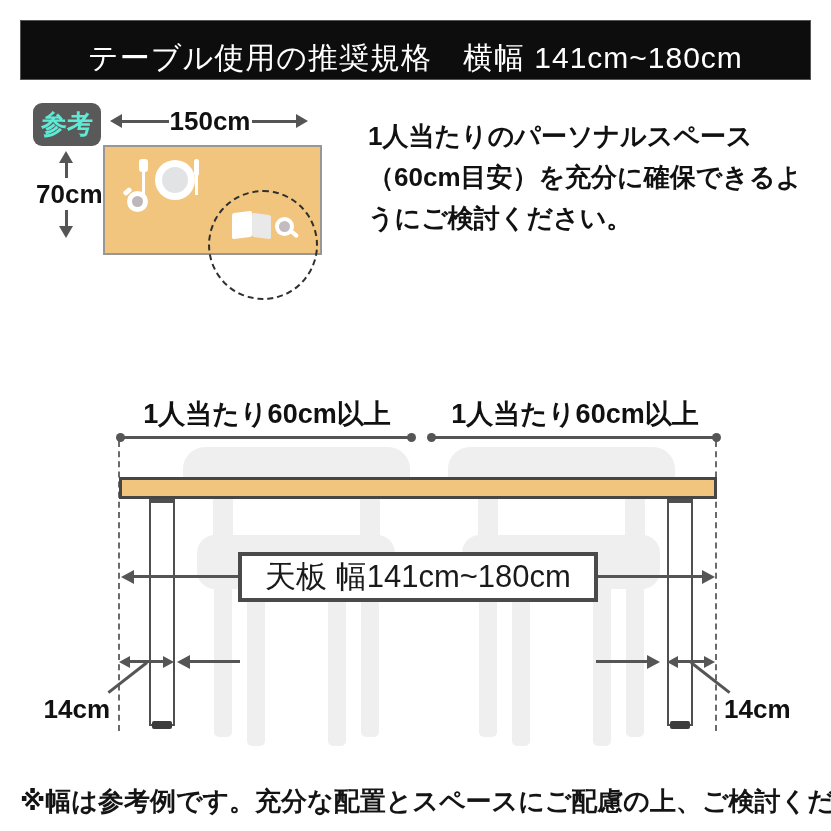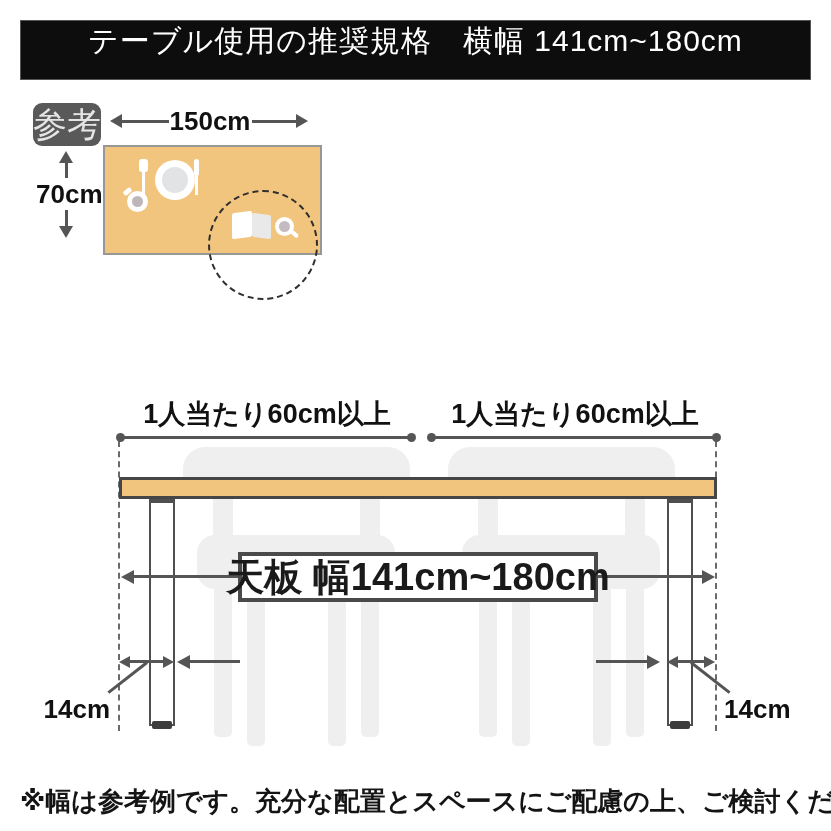--- a/index.html
+++ b/index.html
@@ -10,21 +10,21 @@
     --ink:#1A1A1A;
   }
   *{margin:0;padding:0;box-sizing:border-box}
   html,body{background:#ffffff}
   body{font-family:"Liberation Sans","DejaVu Sans",sans-serif;color:var(--ink)}
   .page{position:relative;width:831px;height:831px;background:#ffffff;overflow:hidden}
   .abs{position:absolute}
 
   
   .banner{position:absolute;left:20px;width:791px;height:60px;background:#0D0D0D;
-          border:1px solid #555;display:flex;align-items:flex-start;justify-content:center}
+          border:1px solid #555;display:flex;align-items:flex-end;justify-content:center}
   .banner span{color:#fff;font-size:30px;font-weight:500;letter-spacing:1px;white-space:nowrap}
 
   
   .sh{position:absolute;height:3px;background:var(--arrow)}
   .vsh{position:absolute;width:3px;background:var(--arrow)}
   .ah{position:absolute;width:0;height:0}
   .ah.l12{border-top:7px solid transparent;border-bottom:7px solid transparent;border-right:12px solid var(--arrow)}
   .ah.r12{border-top:7px solid transparent;border-bottom:7px solid transparent;border-left:12px solid var(--arrow)}
   .ah.l13{border-top:7px solid transparent;border-bottom:7px solid transparent;border-right:13px solid var(--arrow)}
   .ah.r13{border-top:7px solid transparent;border-bottom:7px solid transparent;border-left:13px solid var(--arrow)}
@@ -36,34 +36,34 @@
   .dashv{position:absolute;width:0;border-left:2px dashed #6A6A6A}
   .diag{position:absolute;height:3px;background:var(--arrow);transform-origin:0 50%}
 
   
   .dimlabel{position:absolute;font-weight:700;color:#111;text-align:center;white-space:nowrap}
   .gray{position:absolute;background:var(--chair)}
 
   
   .dimbox{position:absolute;left:238px;width:360px;height:50px;background:#fff;border:4px solid var(--line);
           display:flex;align-items:center;justify-content:center;z-index:6}
-  .dimbox span{font-size:38px;font-weight:700;white-space:nowrap}
+  .dimbox span{font-size:31px;font-weight:400;white-space:nowrap}
 </style>
 </head>
 <body>
 
 <div class="page">
 
   <div class="banner" style="top:20px">
     <span>テーブル使用の推奨規格　横幅 141cm~180cm</span>
   </div>
 
   <div class="abs" style="left:33px;top:103px;width:68px;height:43px;background:#595959;border-radius:9px;
        display:flex;align-items:center;justify-content:center;z-index:3">
-    <span style="color:#e5e5e5;font-size:34px;font-weight:400">参考</span>
+    <span style="color:#5eead4;font-size:26px;font-weight:700">参考</span>
   </div>
 
   <div>
     <div class="ah l12" style="left:110px;top:114px"></div>
     <div class="sh" style="left:121px;top:120px;width:48px"></div>
     <div class="dimlabel" style="left:169px;top:106px;width:82px;font-size:26px">150cm</div>
     <div class="sh" style="left:252px;top:120px;width:45px"></div>
     <div class="ah r12" style="left:296px;top:114px"></div>
   </div>
 
@@ -105,20 +105,21 @@
     <div class="abs" style="left:0;top:0;width:20px;height:26px;background:#fff;transform:skewY(-7deg);border-radius:2px"></div>
     <div class="abs" style="left:20px;top:2px;width:19px;height:24px;background:#E9E9E9;transform:skewY(7deg);border-radius:2px"></div>
   </div>
 
   <div class="abs" style="left:275px;top:217px;width:24px;height:24px;z-index:3">
     <div class="abs" style="left:0;top:0;width:19px;height:19px;background:#fff;border-radius:50%"></div>
     <div class="abs" style="left:4px;top:4px;width:11px;height:11px;background:#C4BBC0;border-radius:50%"></div>
     <div class="abs" style="left:15px;top:15px;width:9px;height:4px;background:#fff;border-radius:2px;transform:rotate(40deg)"></div>
   </div>
 
+  <div class="abs" style="left:368px;top:116px;width:440px;font-size:26px;line-height:41px;font-weight:700;color:#111">1人当たりのパーソナルスペース（60cm目安）を充分に確保できるようにご検討ください。</div>
 
 
   <div class="abs" style="left:183px;top:447px;width:227px;height:300px;z-index:1">
     <div class="gray" style="left:0;top:0;width:227px;height:50px;border-radius:22px 22px 10px 10px"></div>
     <div class="gray" style="left:30px;top:46px;width:20px;height:50px"></div>
     <div class="gray" style="left:177px;top:46px;width:20px;height:50px"></div>
     <div class="gray" style="left:14px;top:88px;width:198px;height:54px;border-radius:18px"></div>
     <div class="gray" style="left:31px;top:94px;width:18px;height:196px;border-radius:0 0 5px 5px"></div>
     <div class="gray" style="left:178px;top:94px;width:18px;height:196px;border-radius:0 0 5px 5px"></div>
     <div class="gray" style="left:64px;top:131px;width:18px;height:168px;border-radius:0 0 5px 5px"></div>

